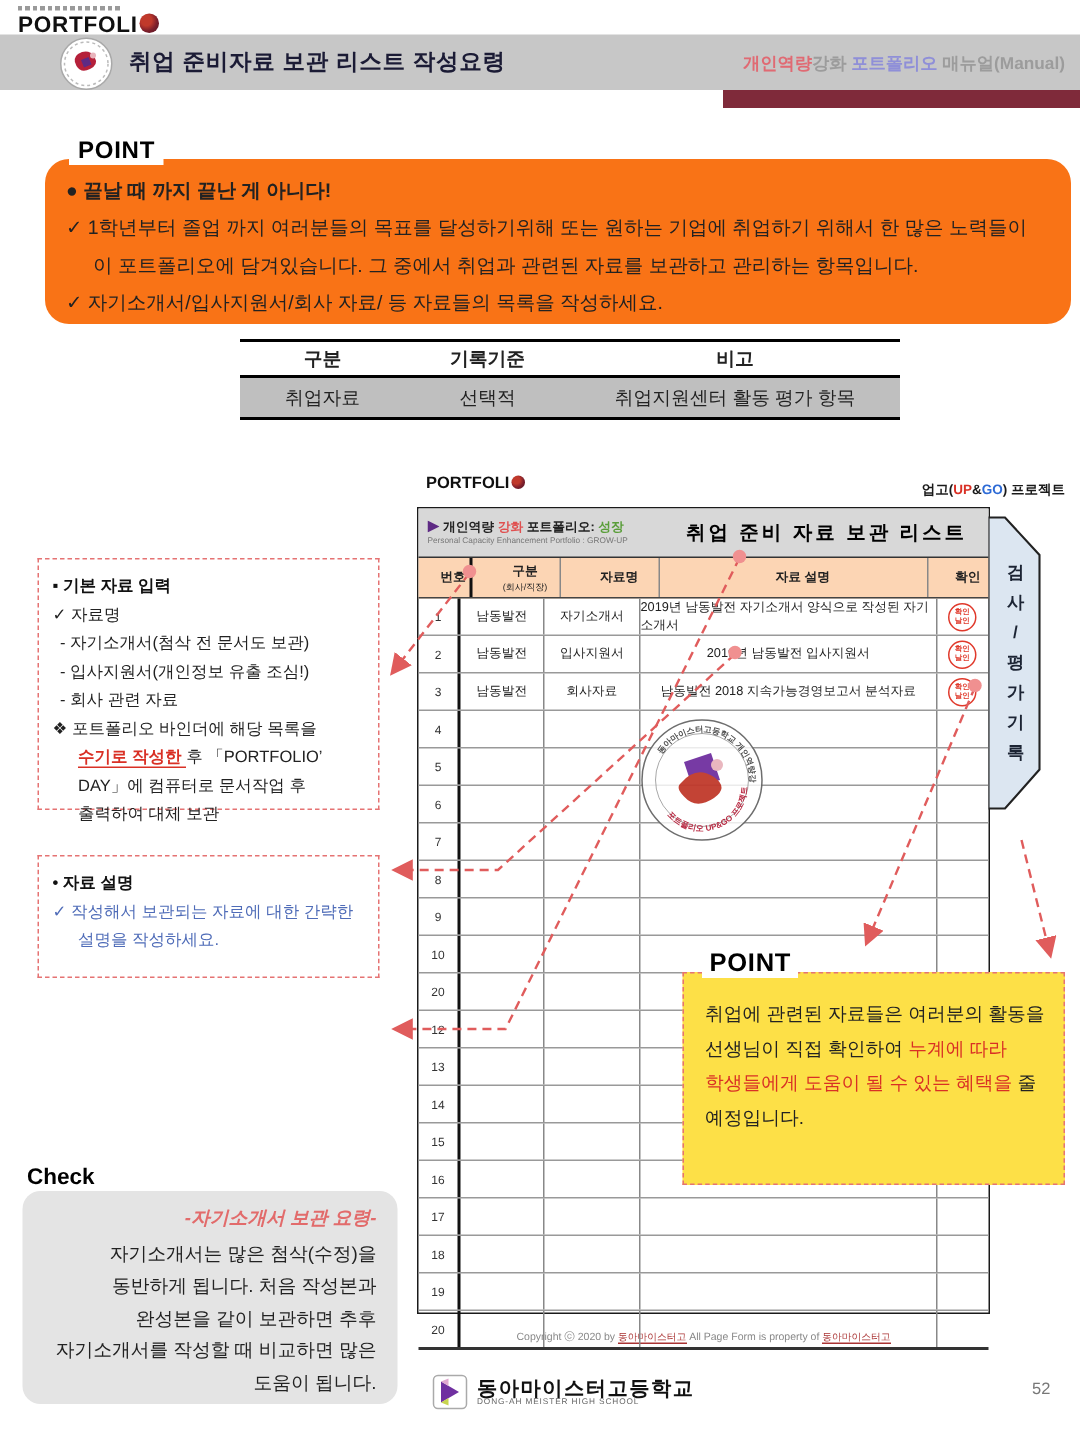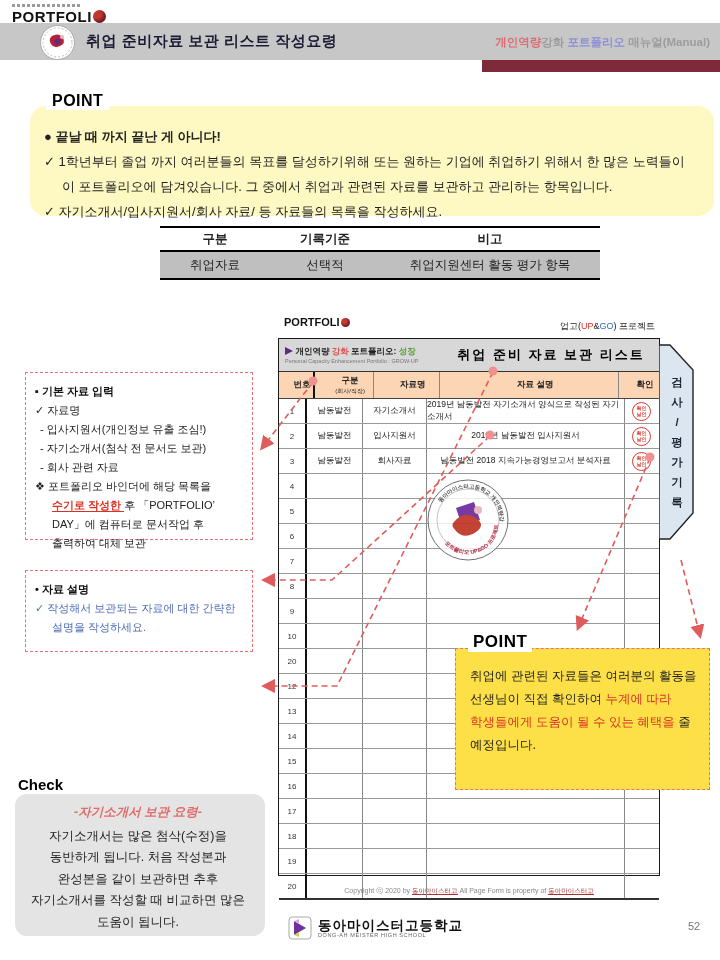--- a/index.html
+++ b/index.html
@@ -19,40 +19,40 @@
     background:#fff;border:1px solid #a9a9a9;}
   .h-title{position:absolute;left:86px;top:9px;font-size:15px;font-weight:800;
     color:#1b1b35;letter-spacing:.5px;}
   .h-right{position:absolute;right:10px;top:12px;font-size:11.5px;font-weight:700;}
   .c-salmon{color:#e06a73;} .c-gray{color:#9c9c9c;} .c-purp{color:#8f8fd8;}
   .maroon-strip{position:absolute;left:482px;top:60px;width:238px;height:12px;background:#7f2a3a;}
 
   
   .pt-title{position:absolute;left:46px;top:92px;font-size:16px;font-weight:900;color:#000;
     letter-spacing:.5px;background:#fff;padding:0 6px;z-index:2;}
-  .pt-box{position:absolute;left:30px;top:106px;width:684px;height:110px;background:#fef9c3;
-    border-radius:16px;z-index:1;padding:18px 18px 0 14px;box-sizing:border-box;
+  .pt-box{position:absolute;left:30px;top:106px;width:684px;height:110px;background:#f97316;
+    border-radius:16px;z-index:1;padding:8px 18px 0 14px;box-sizing:border-box;
     font-size:13px;line-height:25px;word-break:keep-all;}
   .pt-bullet{font-weight:800;}
   .pt-check{padding-left:18px;text-indent:-18px;}
 
   
   .crit{position:absolute;left:160px;top:226px;width:440px;border-top:2.5px solid #000;
     font-size:12.5px;}
   .crit-row{display:flex;}
   .crit-h{font-weight:800;height:22px;line-height:22px;border-bottom:2px solid #000;background:#fff;}
   .crit-d{height:26px;line-height:26px;background:#bfbfbf;border-bottom:2.5px solid #000;}
   .crit .c1{width:110px;text-align:center;} .crit .c2{width:110px;text-align:center;}
   .crit .c3{width:220px;text-align:center;}
 
   
   .fbrand{position:absolute;left:284px;top:316px;font-size:11px;font-weight:900;color:#101010;}
   .fbrand .brand-o{width:9px;height:9px;}
-  .fproject{position:absolute;left:560px;top:320px;width:150px;
-    font-size:9px;font-weight:400;color:#1a1a1a;}
+  .fproject{position:absolute;left:560px;top:320px;width:150px;text-align:right;
+    font-size:9px;font-weight:700;color:#1a1a1a;}
   .fproj-up{color:#d93025;} .fproj-go{color:#2e6bd6;}
   .formbox{position:absolute;left:278px;top:338px;width:382px;height:538px;
     border:1.5px solid #1a1a1a;box-sizing:border-box;background:#fff;}
   .fband{height:32px;background:#d8d8d8;border-bottom:1px solid #333;display:flex;align-items:center;}
   .fband-left{width:158px;padding-left:6px;}
   .fband-kr{font-size:8.5px;font-weight:800;white-space:nowrap;}
   .fband-red{color:#e05050;} .fband-green{color:#5a9e3a;}
   .fband-en{font-size:5.5px;color:#777;white-space:nowrap;}
   .fband-title{flex:1;text-align:center;font-size:13px;font-weight:900;letter-spacing:2px;color:#000;}
   .fhead{display:flex;background:#fcd5b4;border-bottom:1px solid #444;height:26px;font-weight:700;}
@@ -95,21 +95,21 @@
     background:#fff;padding:0 5px;z-index:8;letter-spacing:.5px;}
   .pb-box{position:absolute;left:455px;top:648px;width:255px;height:142px;background:#fde047;
     border:1.6px dashed #e57373;box-sizing:border-box;z-index:7;
     padding:16px 12px 0 14px;font-size:12.5px;line-height:23px;word-break:keep-all;}
   .pb-red{color:#d93025;}
 
   
   .ck-title{position:absolute;left:18px;top:776px;font-size:15px;font-weight:900;color:#000;z-index:2;}
   .ck-box{position:absolute;left:15px;top:794px;width:250px;height:142px;background:#e4e4e4;
     border-radius:12px;z-index:1;padding:8px 14px 0 10px;box-sizing:border-box;
-    text-align:center;font-size:12.5px;line-height:21.5px;word-break:keep-all;}
+    text-align:right;font-size:12.5px;line-height:21.5px;word-break:keep-all;}
   .ck-head{color:#e26b6b;font-weight:800;font-style:italic;font-size:12.5px;margin-bottom:2px;}
 
   
   .school{position:absolute;left:288px;top:916px;display:flex;align-items:center;gap:6px;}
   .school-kr{font-size:13.5px;font-weight:900;color:#111;letter-spacing:1px;line-height:13px;}
   .school-en{font-size:5.5px;color:#666;letter-spacing:.6px;}
   .pagenum{position:absolute;left:688px;top:920px;font-size:11px;color:#777;}
 
   .arrows{position:absolute;left:0;top:0;width:720px;height:960px;z-index:5;pointer-events:none;}
 </style>
@@ -379,22 +379,22 @@
       <div>록</div>
     </div>
 
   <div class="fcopy">
     <span>Copyright ⓒ 2020  by </span><span class="mini-logo">동아마이스터고</span><span>  All Page Form is property of </span><span class="mini-logo">동아마이스터고</span>
   </div>
 
   <div class="callout co1">
     <div class="co-title">▪   기본 자료 입력</div>
     <div>✓   자료명</div>
+    <div class="co-item">- 자기소개서(첨삭 전 문서도 보관)</div>
     <div class="co-item">- 입사지원서(개인정보 유출 조심!)</div>
-    <div class="co-item">- 자기소개서(첨삭 전 문서도 보관)</div>
     <div class="co-item">- 회사 관련 자료</div>
     <div class="co-hang">
       <span>❖  포트폴리오 바인더에 해당 목록을 </span><span class="co-red-u">수기로 작성한 </span><span>후 「PORTFOLIO’ DAY」에 컴퓨터로 문서작업 후 출력하여 대체 보관</span>
     </div>
   </div>
 
   <div class="callout co2">
     <div class="co-title">•   자료 설명</div>
     <div class="co-blue co-hang">✓  작성해서 보관되는 자료에 대한 간략한 설명을 작성하세요.</div>
   </div>

